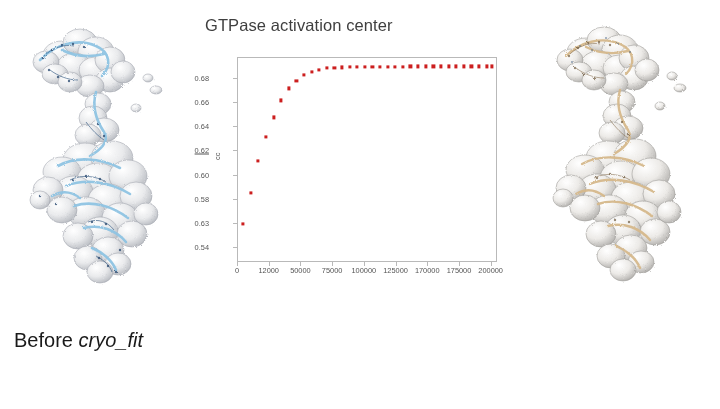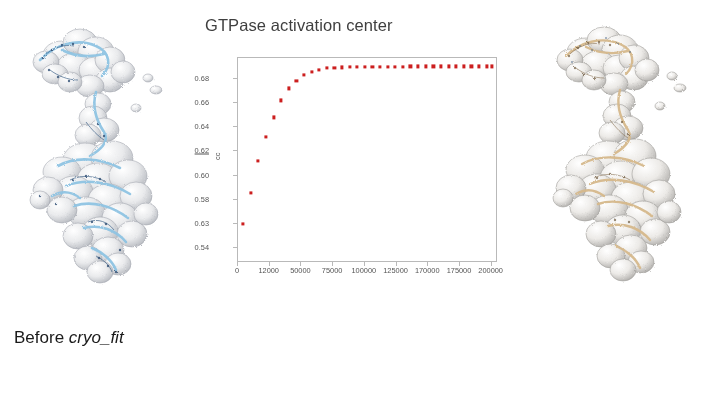--- a/index.html
+++ b/index.html
@@ -34,21 +34,21 @@
   .ytickmark{position:absolute;left:28px;width:4px;height:1px;background:#b9b9b9;}
   .xtick{position:absolute;top:258px;transform:translateX(-50%);
       font-size:7.4px;color:#555;white-space:nowrap;}
   .xtickmark{position:absolute;top:254px;width:1px;height:4px;background:#b9b9b9;}
   #ylabel{position:absolute;left:8px;top:152px;font-size:7.4px;color:#555;
       transform:rotate(-90deg);transform-origin:left top;}
   #xlabel{position:absolute;left:32px;top:270px;width:260px;text-align:center;
       font-size:7.4px;color:#555;}
 
   
-  .caption{position:absolute;font-size:17px;color:#1a1a1a;line-height:1.32;}
+  .caption{position:absolute;font-size:20px;color:#1a1a1a;line-height:1.32;}
   #caption-before{left:14px;top:327px;}
   #caption-after{left:523px;top:327px;}
   .caption .ital{font-style:italic;}
   .cap-line2{display:block;}
 </style>
 </head>
 <body>
 
 <div id="stage">
 

